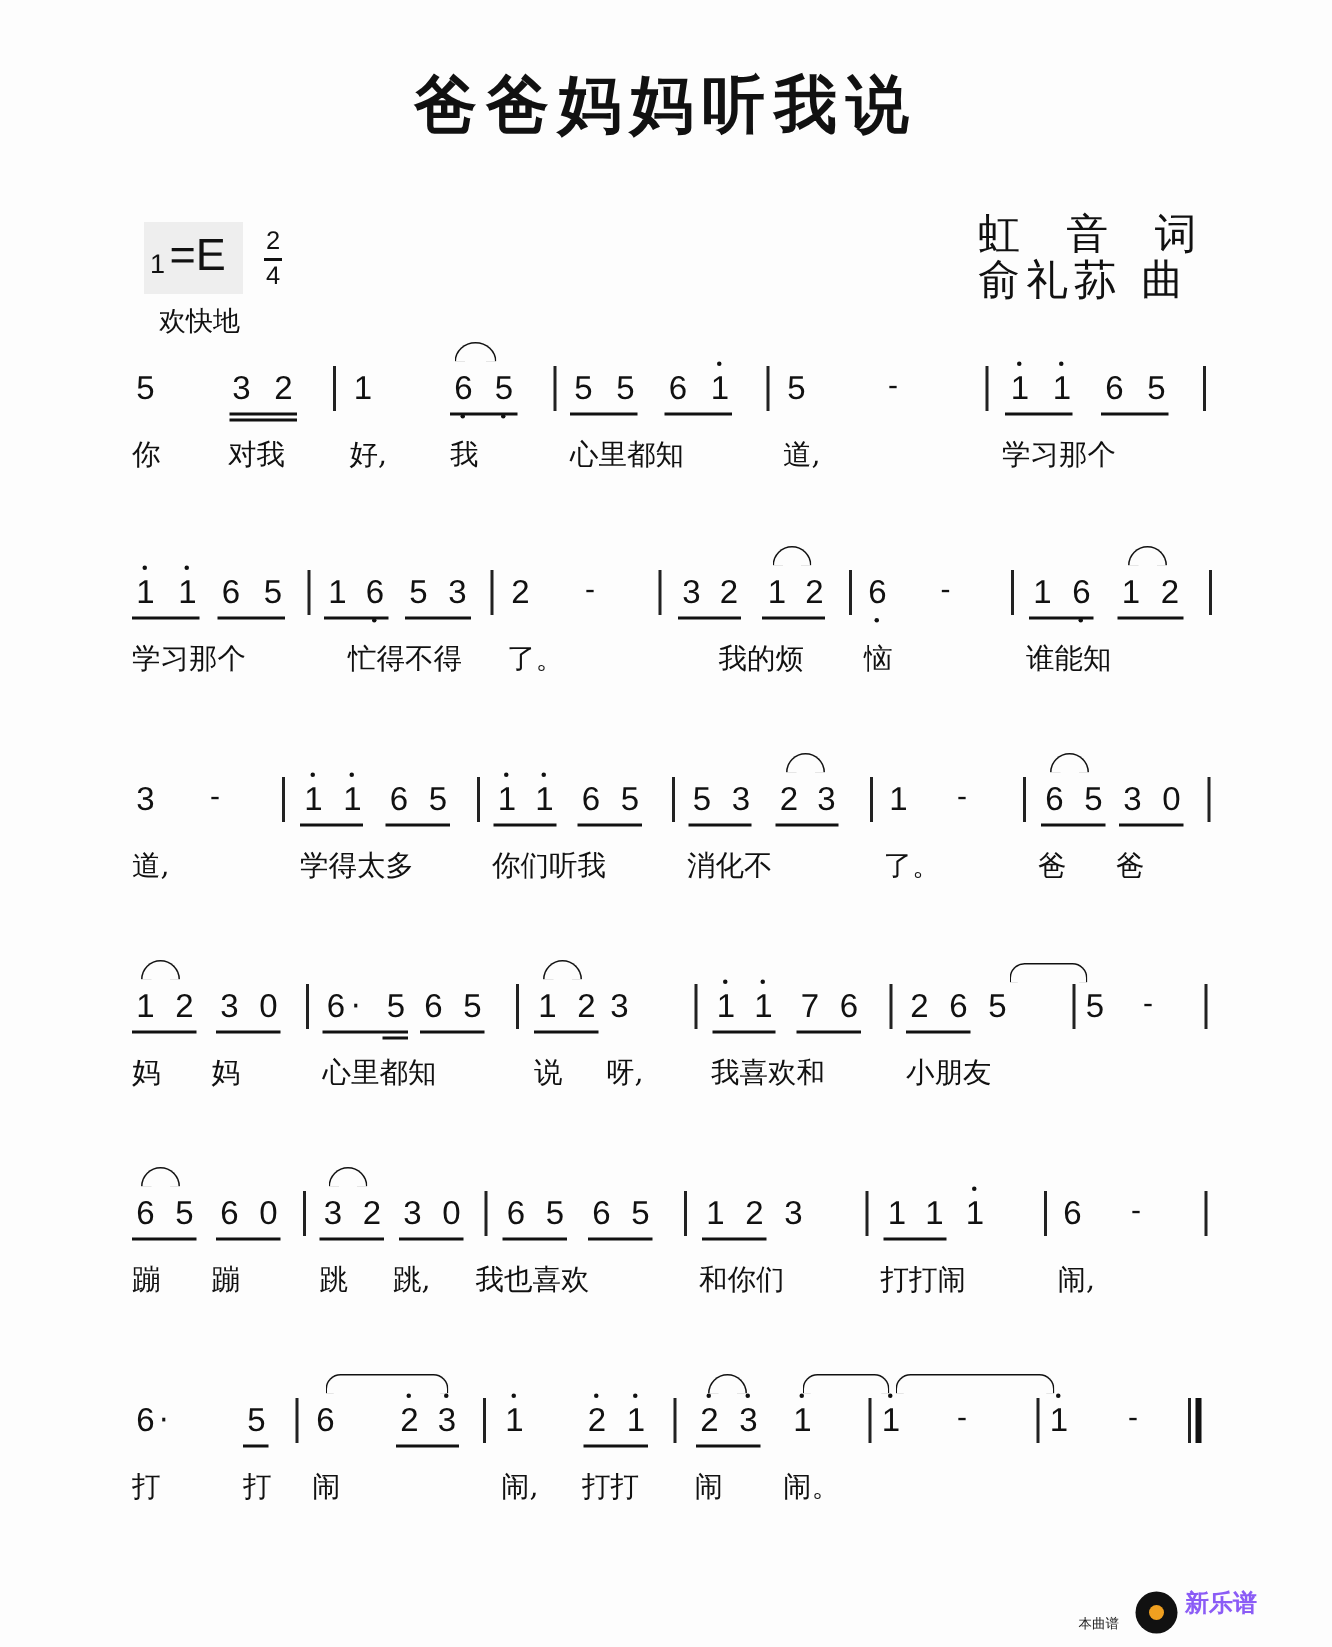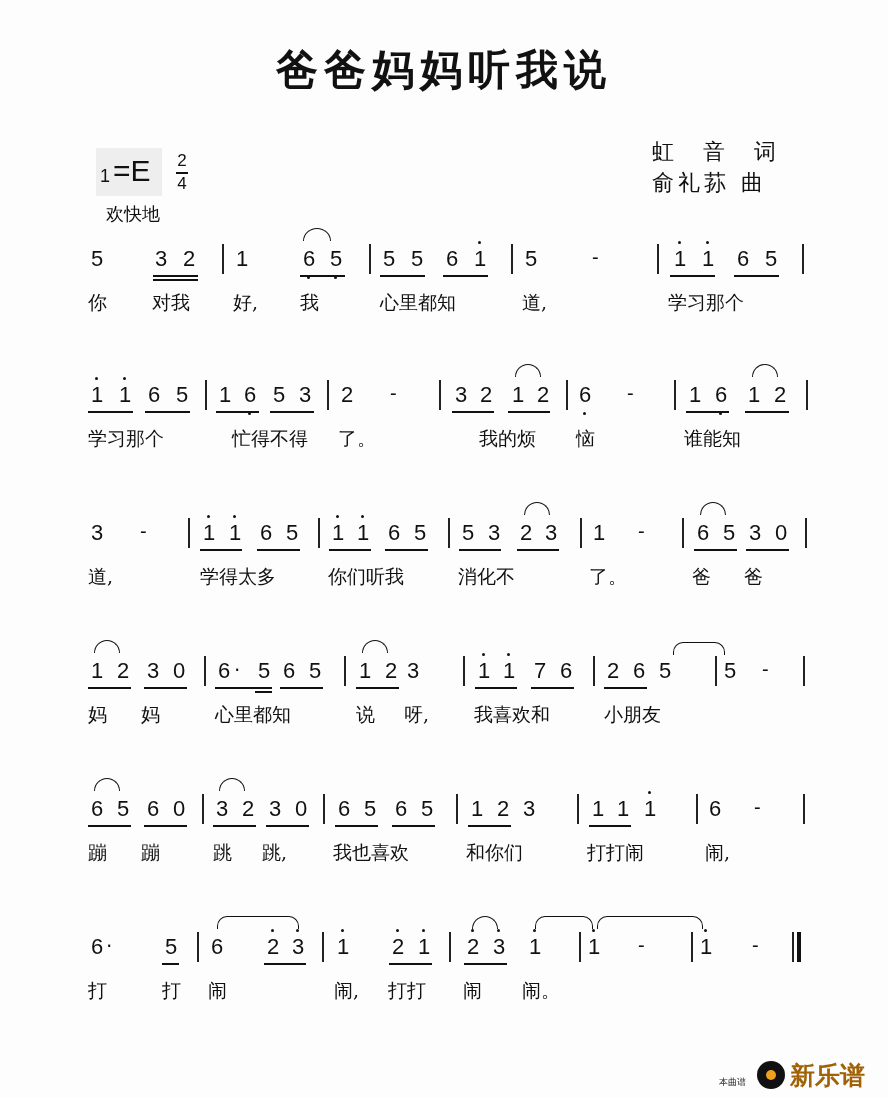--- a/index.html
+++ b/index.html
@@ -8,41 +8,41 @@
   .title { position: absolute; left: 0; width: 888px; top: 42px; text-align: center;
            font-family: "DejaVu Serif", "Liberation Serif", serif; font-size: 42px; font-weight: bold;
            letter-spacing: 6px; }
   .key-box { position: absolute; left: 96px; top: 148px; width: 66px; height: 48px; background: #eeeeee; }
   .key-one { position: absolute; left: 100px; top: 166px; font-size: 18px; font-family: "Liberation Sans", sans-serif; }
   .key-eq { position: absolute; left: 113px; top: 154px; font-size: 30px; font-family: "Liberation Sans", sans-serif; }
   .time-num { position: absolute; left: 176px; top: 151px; font-size: 17px; font-family: "Liberation Sans", sans-serif; text-align: center; width: 12px; }
   .time-den { position: absolute; left: 176px; top: 174px; font-size: 17px; font-family: "Liberation Sans", sans-serif; text-align: center; width: 12px; }
   .time-line { position: absolute; left: 176px; top: 172px; width: 12px; height: 1.5px; background: #111; }
   .tempo { position: absolute; left: 106px; top: 202px; font-size: 18px; }
-  .credit { position: absolute; left: 652px; font-family: "DejaVu Serif", "Liberation Serif", serif; font-size: 22px; letter-spacing: 4px; }
+  .credit { position: absolute; left: 652px; font-family: "DejaVu Serif", "Liberation Serif", serif; font-size: 28px; letter-spacing: 4px; }
   .credit.lyr { top: 137px; word-spacing: 14px; }
   .credit.mus { top: 168px; }
 
   .row { position: absolute; left: 0; width: 888px; height: 110px; }
   .n { position: absolute; font-family: "Liberation Sans", sans-serif; font-size: 22px; top: 14px; width: 16px; text-align: center; }
   .hi::before { content: ""; position: absolute; left: 6px; top: -5px; width: 3px; height: 3px; border-radius: 50%; background: #111; }
   .lo::after { content: ""; position: absolute; left: 6px; top: 30px; width: 3px; height: 3px; border-radius: 50%; background: #111; }
   .ul { position: absolute; height: 2px; background: #111; top: 43px; }
   .ul2 { position: absolute; height: 2px; background: #111; top: 47px; }
   .bar { position: absolute; width: 1.8px; height: 30px; top: 12px; background: #222; }
   .dbar { position: absolute; width: 4px; height: 30px; top: 12px; background: #111; }
   .dash { position: absolute; top: 14px; font-size: 20px; font-family: "Liberation Sans", sans-serif; }
   .dot { position: absolute; top: 14px; font-size: 20px; }
   .slur { position: absolute; top: -4px; height: 12px; border: 1.6px solid #111; border-bottom: none; border-radius: 50% 50% 0 0 / 100% 100% 0 0; }
   .lyric { position: absolute; top: 58px; font-family: "DejaVu Serif", "Liberation Serif", serif; font-size: 19px; white-space: pre; }
 
   .footer-small { position: absolute; left: 719px; top: 1076px; font-size: 9px; color: #222; }
   .logo-disc { position: absolute; left: 757px; top: 1061px; width: 28px; height: 28px; border-radius: 50%; background: #111; }
   .logo-disc::after { content: ""; position: absolute; left: 9px; top: 9px; width: 10px; height: 10px; border-radius: 50%; background: #f0a020; }
-  .logo-text { position: absolute; left: 790px; top: 1059px; font-size: 25px; font-weight: bold; color: #a16207; font-family: "DejaVu Sans", sans-serif; }
+  .logo-text { position: absolute; left: 790px; top: 1059px; font-size: 16px; font-weight: bold; color: #8b5cf6; font-family: "DejaVu Sans", sans-serif; }
 </style>
 </head>
 <body>
 
 <div class="title">爸爸妈妈听我说</div>
 
 <div class="key-box"></div>
 <div class="key-one">1</div>
 <div class="key-eq">=E</div>
 <div class="time-num">2</div>
@@ -265,21 +265,21 @@
   <span class="ul" style="left:589px;width:42px;"></span>
   <span class="n hi" style="left:642px;">1</span>
   <span class="bar" style="left:696px;"></span>
   <span class="n" style="left:707px;">6</span>
   <span class="dash" style="left:754px;">-</span>
   <span class="bar" style="left:803px;"></span>
   <span class="lyric" style="left:88px;">蹦</span>
   <span class="lyric" style="left:141px;">蹦</span>
   <span class="lyric" style="left:213px;">跳</span>
   <span class="lyric" style="left:262px;">跳,</span>
-  <span class="lyric" style="left:333px;text-align:right;">我也喜欢</span>
+  <span class="lyric" style="left:317px;text-align:right;">我也喜欢</span>
   <span class="lyric" style="left:466px;">和你们</span>
   <span class="lyric" style="left:587px;">打打闹</span>
   <span class="lyric" style="left:705px;">闹,</span>
 </div>
 
 <div class="row" style="top:920px;">
   <span class="n" style="left:89px;">6</span>
   <span class="dot" style="left:106px;">·</span>
   <span class="n" style="left:163px;">5</span>
   <span class="ul" style="left:162px;width:17px;"></span>

